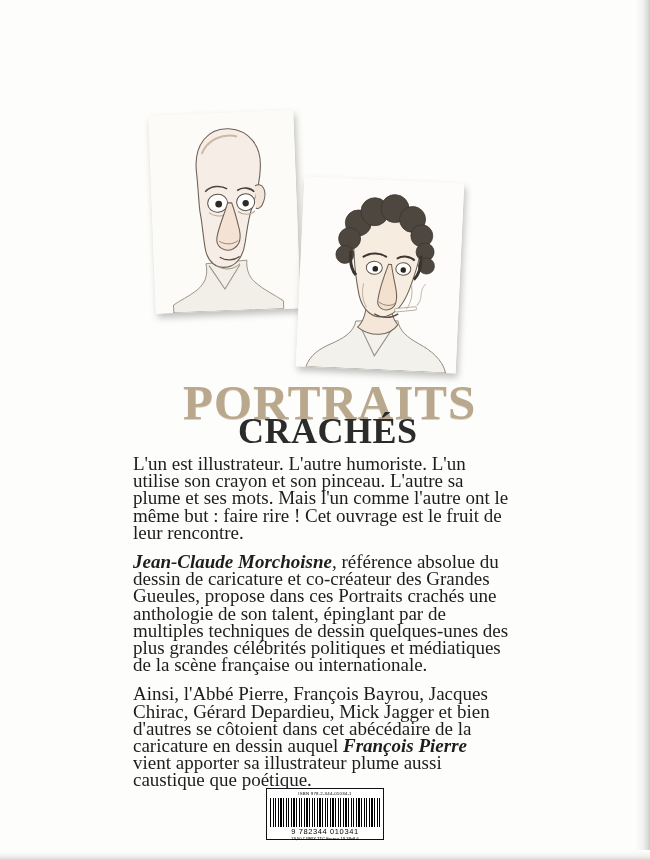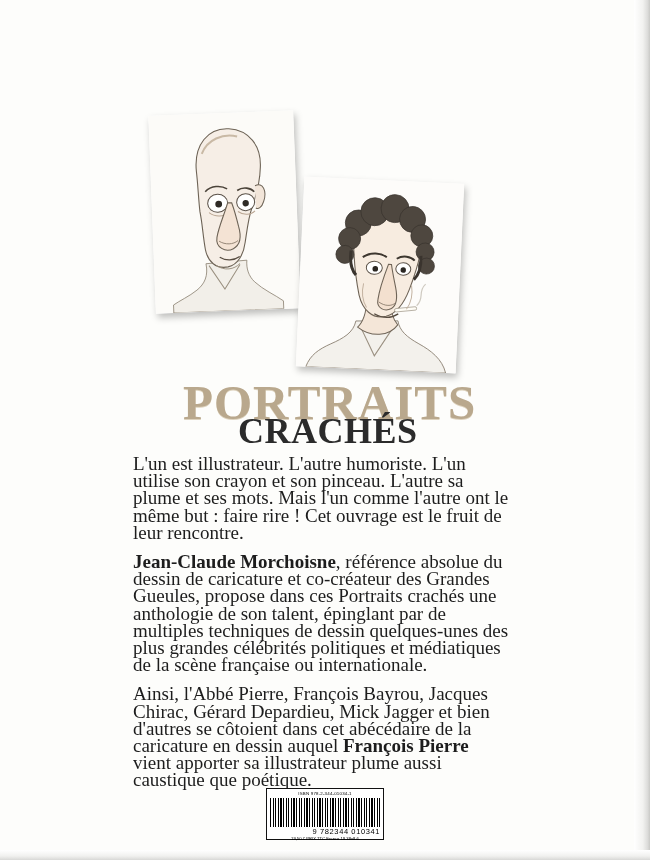--- a/index.html
+++ b/index.html
@@ -120,20 +120,21 @@
     text-align: left;
   }
   .body-text p {
     margin: 0 0 12px 0;
   }
   .body-text p.tight {
     margin-bottom: 0;
   }
   .body-text b {
     font-weight: bold;
+    font-style: italic;
   }
 
   
   .barcode-block {
     position: absolute;
     left: 266px;
     top: 788px;
     width: 118px;
     height: 52px;
     background: #ffffff;
@@ -158,21 +159,21 @@
         #000 0px, #000 1px, #fff 1px, #fff 3px,
         #000 3px, #000 4.5px, #fff 4.5px, #fff 5.5px,
         #000 5.5px, #000 6px, #fff 6px, #fff 8px,
         #000 8px, #000 9.5px, #fff 9.5px, #fff 10.5px,
         #000 10.5px, #000 12px, #fff 12px, #fff 13px);
   }
   .barcode-num {
     font-family: "Liberation Sans", sans-serif;
     font-size: 7.5px;
     letter-spacing: 0.6px;
-    text-align: right;
+    text-align: center;
     color: #000;
     line-height: 9px;
   }
   .barcode-price {
     font-family: "Liberation Sans", sans-serif;
     font-size: 4.2px;
     text-align: center;
     color: #000;
     line-height: 6px;
   }

